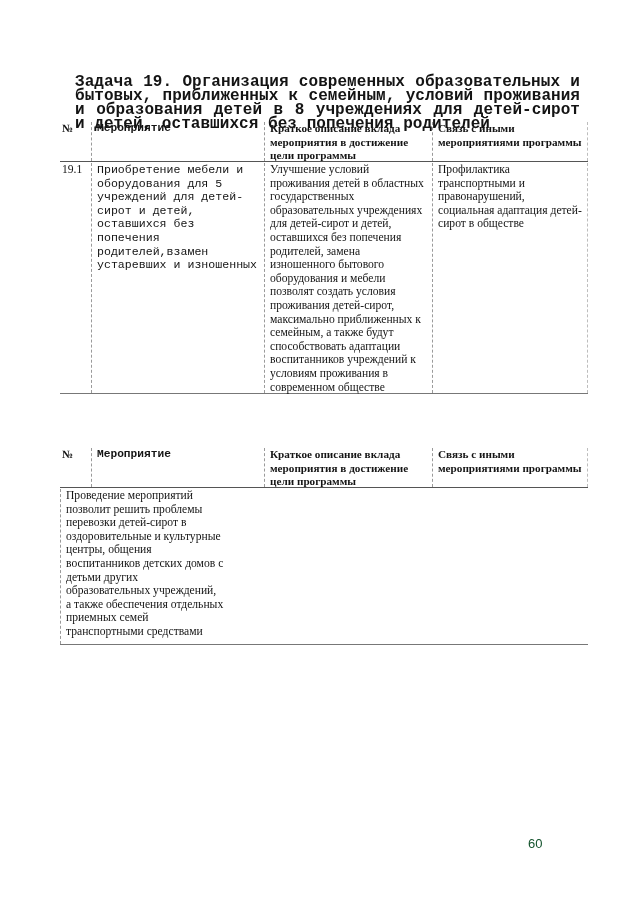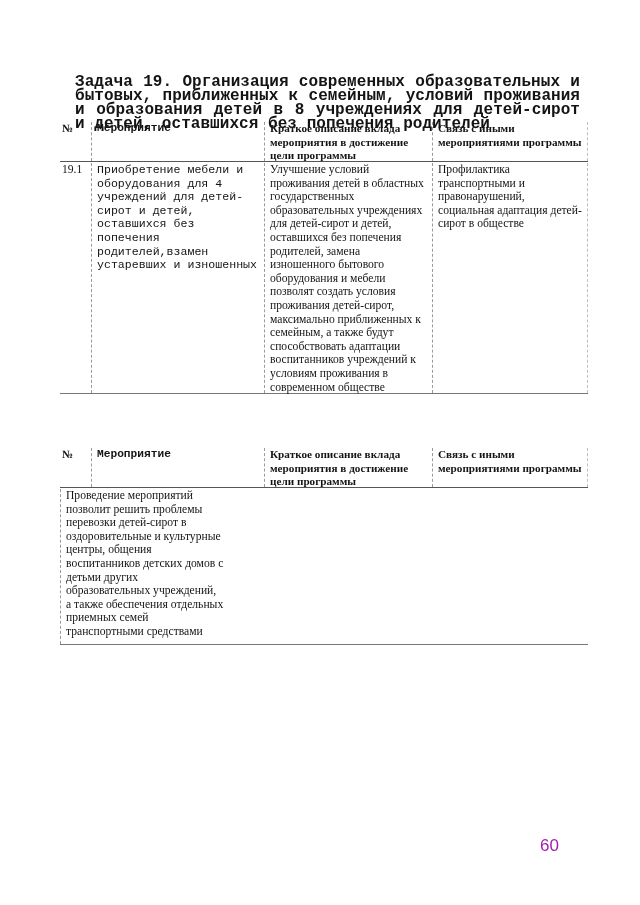--- a/index.html
+++ b/index.html
@@ -21,41 +21,41 @@
     padding: 0 4px 0 5px;
   }
   .c0 { width: 31px; padding-left: 2px; }
   .c1 { width: 173px; border-left: 1px dashed #9a9a9a; font-family: Liberation Mono, monospace; }
   .c2 { width: 168px; border-left: 1px dashed #9a9a9a; }
   .c3 { width: 156px; border-left: 1px dashed #9a9a9a; border-right: 1px dashed #bdbdbd; }
   .hdr .cell { font-weight: bold; font-size: 11.2px; }
   .hdr { border-bottom: 1.5px solid #555; }
   .body-row { border-bottom: 1.5px solid #777; justify-content: space-between; }
   .page-num {
-    position: absolute; left: 540px; top: 836px;
-    font-family: "Liberation Sans", "DejaVu Sans", sans-serif; font-size: 17px; color: #a21caf;
+    position: absolute; left: 528px; top: 836px;
+    font-family: "Liberation Sans", "DejaVu Sans", sans-serif; font-size: 13px; color: #14532d;
   }
 </style>
 </head>
 <body>
 
 <div class="page">
 
   <div class="task-title" style="top:75px;">Задача 19. Организация современных образовательных и бытовых, приближенных к семейным, условий проживания  и образования детей в 8 учреждениях для детей-сирот и детей, оставшихся без попечения родителей</div>
 
   <div class="tbl" style="top:122px;">
     <div class="row hdr" style="height:39px;">
       <div class="cell c0">№</div>
       <div class="cell c1">Мероприятие</div>
       <div class="cell c2">Краткое описание вклада мероприятия в достижение цели программы</div>
       <div class="cell c3">Связь с иными мероприятиями программы</div>
     </div>
     <div class="row body-row" style="height:230px; padding-top:1px;">
       <div class="cell c0">19.1</div>
-      <div class="cell c1">Приобретение мебели и оборудования для 4 учреждений для детей-сирот и детей, оставшихся без попечения родителей,взамен устаревших и изношенных</div>
+      <div class="cell c1">Приобретение мебели и оборудования для 5 учреждений для детей-сирот и детей, оставшихся без попечения родителей,взамен устаревших и изношенных</div>
       <div class="cell c2">Улучшение условий проживания детей в областных государственных образовательных учреждениях для детей-сирот и детей, оставшихся без попечения родителей, замена изношенного бытового оборудования и мебели позволят создать условия проживания детей-сирот, максимально приближенных к семейным, а также будут способствовать  адаптации воспитанников учреждений к условиям проживания в современном обществе</div>
       <div class="cell c3">Профилактика транспортными и правонарушений, социальная адаптация детей-сирот в обществе</div>
     </div>
   </div>
 
 
   <div class="tbl" style="top:448px;">
     <div class="row hdr" style="height:39px;">
       <div class="cell c0">№</div>
       <div class="cell c1">Мероприятие</div>

